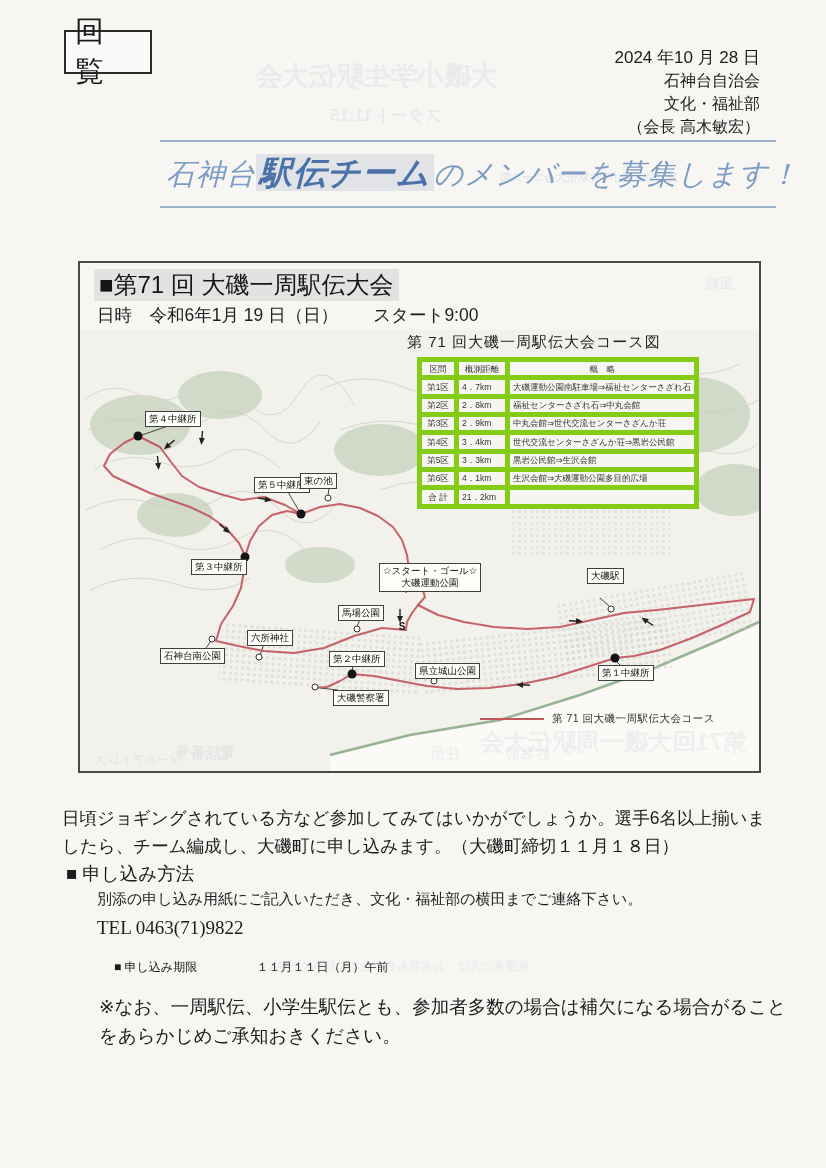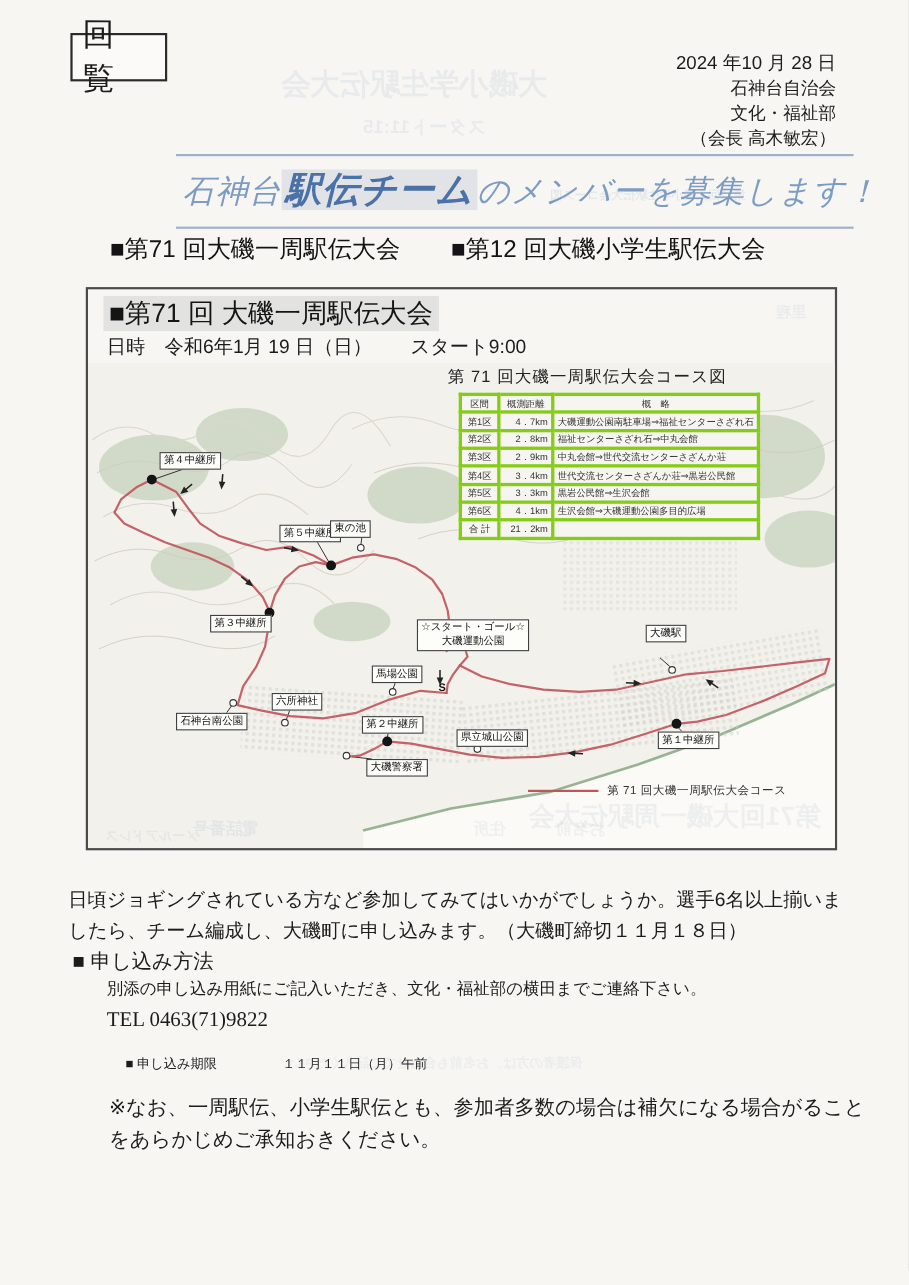--- a/index.html
+++ b/index.html
@@ -46,24 +46,24 @@
   .race-datetime{position:absolute;left:17px;top:40px;font-size:17.5px;white-space:nowrap;}
   
   .map{position:absolute;left:0;top:67px;width:679px;height:441px;overflow:hidden;}
   .map svg{position:absolute;left:0;top:0;}
   .map-title{position:absolute;left:327px;top:3px;font-size:15px;letter-spacing:1px;white-space:nowrap;color:#222;}
   .course-table{
     position:absolute;left:337px;top:27px;border-collapse:collapse;background:#f6f5f1;
     font-size:8.5px;color:#333;
   }
   .course-table th,.course-table td{
-    border:3px solid #84cc16;padding:0.5px 3px;line-height:1.45;white-space:nowrap;font-weight:normal;
+    border:5px solid #84cc16;padding:0.5px 3px;line-height:1.45;white-space:nowrap;font-weight:normal;
   }
   .course-table td.c0{text-align:center;width:26px;}
-  .course-table td.c1{text-align:right;width:40px;}
+  .course-table td.c1{width:40px;}
   .course-table td.c2{text-align:left;width:148px;margin-left:47px;}
   .map-label{
     position:absolute;background:#fdfdfa;border:1px solid #3f3f3f;
     font-size:9.5px;line-height:1.3;padding:1px 3px;white-space:pre-line;text-align:center;
     color:#111;z-index:4;
   }
   .mk{position:absolute;transform:translate(-50%,-50%);z-index:3;}
   .mk.relay{width:9px;height:9px;border-radius:50%;background:#141414;}
   .mk.poi{width:7px;height:7px;border-radius:50%;background:#fff;border:1.2px solid #333;box-sizing:border-box;}
   .mk.letter{font-size:10px;font-weight:700;color:#111;background:transparent;}
@@ -104,24 +104,20 @@
     <div class="org">文化・福祉部</div>
     <div class="org">（会長 高木敏宏）</div>
   </div>
 
   <div class="title-wrap">
     <div class="rule"></div>
     <div class="main-title"><span>石神台</span><span class="hl">駅伝チーム</span><span>のメンバーを募集します！</span></div>
     <div class="rule"></div>
   </div>
 
-  <div class="events">
-    <span class="ev1">■第71 回大磯一周駅伝大会</span>
-    <span class="ev2">■第12 回大磯小学生駅伝大会</span>
-  </div>
 
   <div class="race-box">
     <div class="race-heading">■第71 回 大磯一周駅伝大会</div>
     <div class="race-datetime">日時　令和6年1月 19 日（日）　　スタート9:00</div>
 
     <div class="map">
       <svg width="679" height="441" viewBox="0 0 679 441">
         <defs>
           <pattern id="urban" width="6" height="6" patternUnits="userSpaceOnUse">
             <rect width="3" height="3" fill="#cfcfca"></rect>

